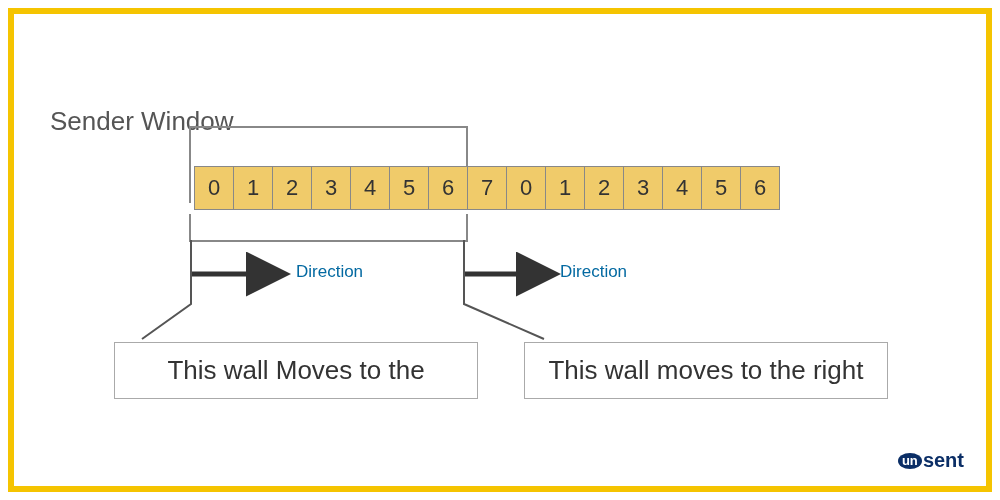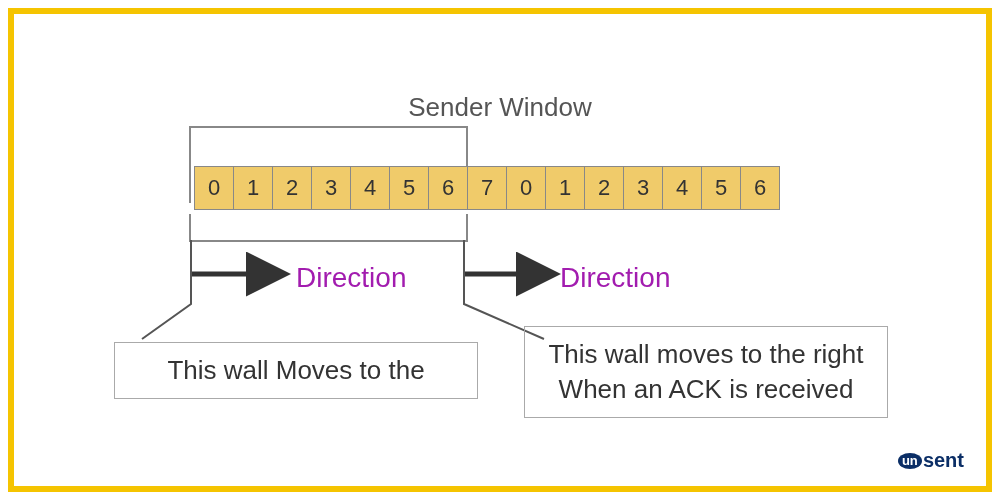--- a/index.html
+++ b/index.html
@@ -9,22 +9,22 @@
     color:#333;
     background:#fff;
     position:relative;
   }
   .frame{
     position:absolute;left:8px;top:8px;right:8px;bottom:8px;
     border:6px solid #f5c400;
     background:#fff;
   }
   .title{
-    position:absolute;top:78px;left:0;right:0;text-align:center;
-    font-size:26px;color:#555;
+    position:absolute;top:92px;left:0;right:0;text-align:left;
+    font-size:26px;color:#555;padding-left:36px;
   }
   .window-box{
     position:absolute;
     left:175px; top:112px;
     width:275px; height:75px;
     border:2px solid #888;
     border-bottom:none;
   }
   .strip{
     position:absolute;
@@ -40,33 +40,33 @@
     font-size:22px;color:#333;
   }
   .under-bracket{
     position:absolute;
     left:175px; top:200px;
     width:275px; height:26px;
     border:2px solid #888;
     border-top:none;
   }
 
-  .dir-label{position:absolute;font-size:28px;color:#a21caf}
+  .dir-label{position:absolute;font-size:17px;color:#0369a1}
   .dir1{left:282px;top:248px}
   .dir2{left:546px;top:248px}
 
   .note{
     position:absolute;
     border:1px solid #aaa;
     padding:10px 16px;
     text-align:center;
     font-size:26px;line-height:1.35;
   }
   .note1{left:100px;top:328px;width:330px}
-  .note2{left:510px;top:312px;width:330px}
+  .note2{left:510px;top:328px;width:330px}
 
   svg.overlay{position:absolute;left:0;top:0;pointer-events:none}
 
   .logo{
     position:absolute;right:22px;bottom:14px;
     font-weight:700;font-size:20px;color:#0b2e66;
     display:flex;align-items:center;
   }
   .logo .dot{
     width:24px;height:16px;border-radius:50%;
@@ -121,21 +121,20 @@
   </svg>
 
   <div class="dir-label dir1">Direction</div>
   <div class="dir-label dir2">Direction</div>
 
   <div class="note note1">
     <div>This wall Moves to the</div>
   </div>
   <div class="note note2">
     <div>This wall moves to the right</div>
-    <div>When an ACK is received</div>
   </div>
 
   <div class="logo">
     <span class="dot">un</span>
       <span>sent</span>
   </div>
 
 </div>
 
 </body></html>

